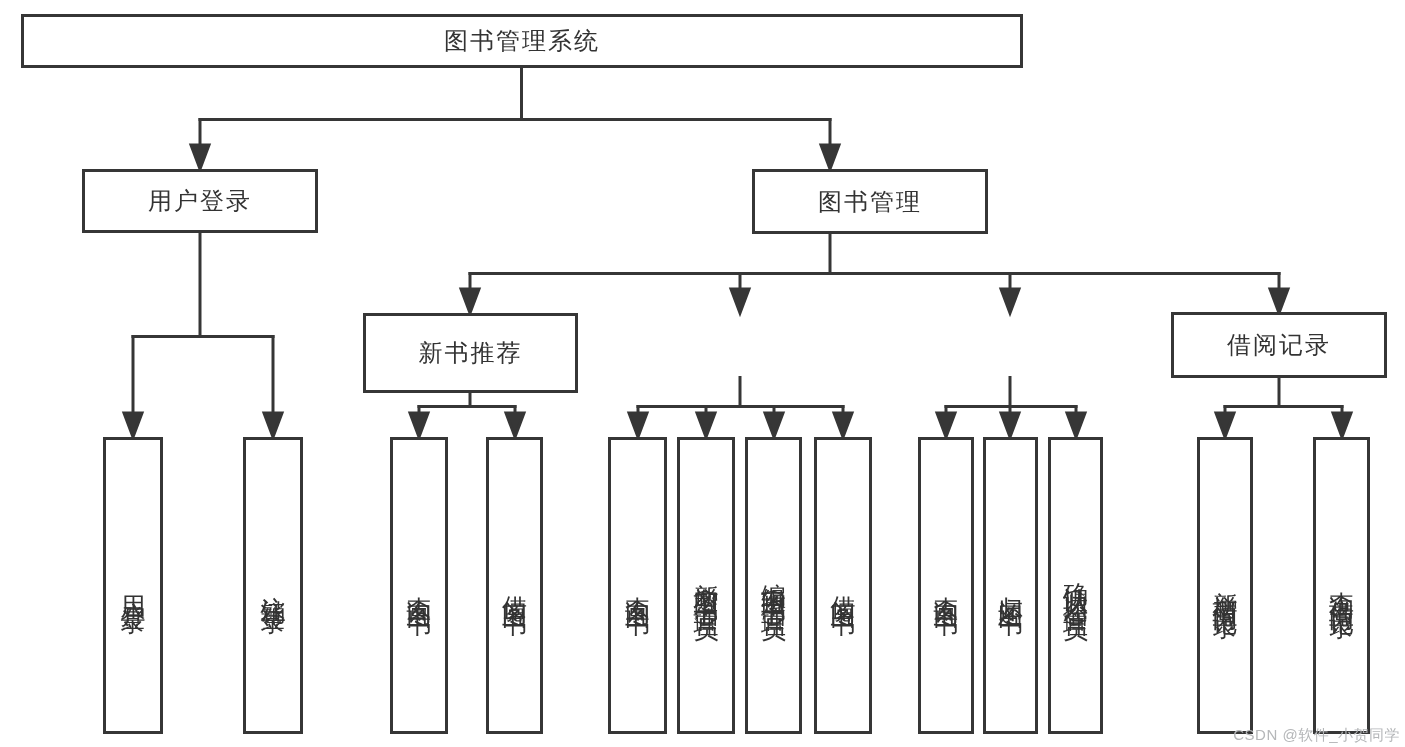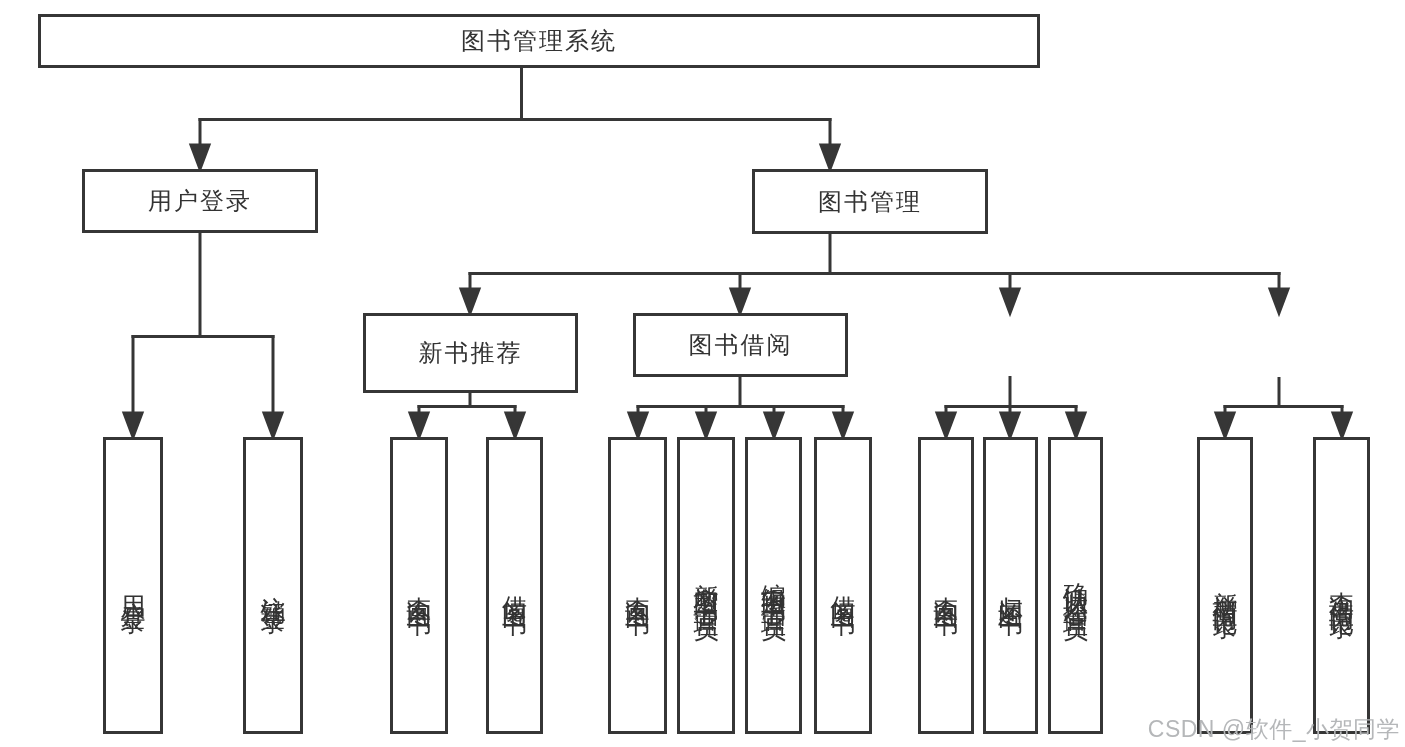--- a/index.html
+++ b/index.html
@@ -13,21 +13,21 @@
     display:flex;align-items:center;justify-content:center;color:#333333;
   }
   .root{font-size:24px;letter-spacing:2px;}
   .lvl{font-size:24px;letter-spacing:2px;}
   .leaf{
     writing-mode:vertical-rl;text-orientation:mixed;
     font-size:25px;letter-spacing:5px;line-height:1;
   }
   .watermark{
     position:absolute;right:5px;bottom:2px;z-index:5;
-    font-size:23px;color:#b5b7b9;letter-spacing:0.5px;white-space:nowrap;
+    font-size:15px;color:#b5b7b9;letter-spacing:0.5px;white-space:nowrap;
   }
 </style>
 </head>
 <body>
 
 <div class="stage">
 
   <svg class="wires" width="1405" height="747" viewBox="0 0 1405 747">
     <g stroke="#363636" stroke-width="3" fill="#363636">
 
@@ -99,27 +99,27 @@
         <line x1="1279" y1="377" x2="1279" y2="408"></line>
         <line x1="1223.5" y1="406.5" x2="1343.5" y2="406.5"></line>
         <line x1="1225" y1="405" x2="1225" y2="415"></line>
         <polygon points="1216,413 1234,413 1225,437"></polygon>
         <line x1="1342" y1="405" x2="1342" y2="415"></line>
         <polygon points="1333,413 1351,413 1342,437"></polygon>
       </g>
     </g>
   </svg>
 
-  <div class="box root" style="left:38px;top:14px;width:1002px;height:54px">图书管理系统</div>
+  <div class="box root" style="left:21px;top:14px;width:1002px;height:54px">图书管理系统</div>
 
   <div class="box lvl" style="left:82px;top:169px;width:236px;height:64px">用户登录</div>
   <div class="box lvl" style="left:752px;top:169px;width:236px;height:65px">图书管理</div>
 
   <div class="box lvl" style="left:363px;top:313px;width:215px;height:80px">新书推荐</div>
-  <div class="box lvl" style="left:633px;top:313px;width:215px;height:64px">图书借阅</div>
+  <div class="box lvl" style="left:1171px;top:312px;width:216px;height:66px">借阅记录</div>
 
   <div class="box leaf" style="left:103px;top:437px;width:60px;height:297px">用户登录</div>
   <div class="box leaf" style="left:243px;top:437px;width:60px;height:297px">注销登录</div>
 
   <div class="box leaf" style="left:390px;top:437px;width:58px;height:297px">查询图书</div>
   <div class="box leaf" style="left:486px;top:437px;width:57px;height:297px">借阅图书</div>
 
   <div class="box leaf" style="left:608px;top:437px;width:59px;height:297px">查询图书</div>
   <div class="box leaf" style="left:677px;top:437px;width:58px;height:297px">新增图书（管理员）</div>
   <div class="box leaf" style="left:745px;top:437px;width:57px;height:297px">编辑图书（管理员）</div>

